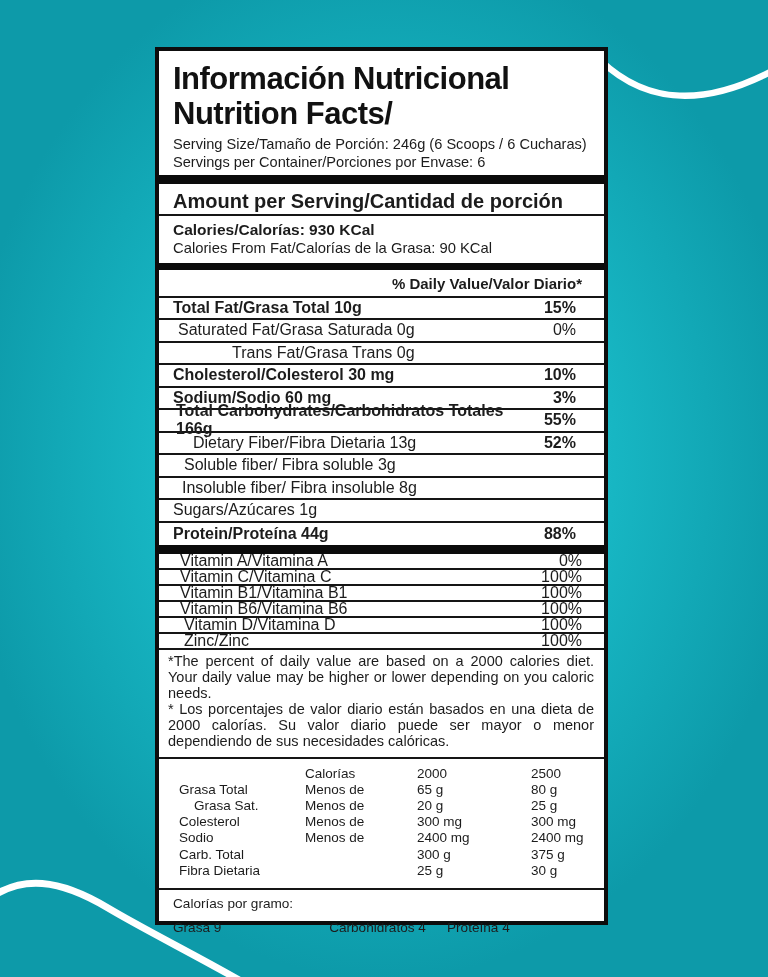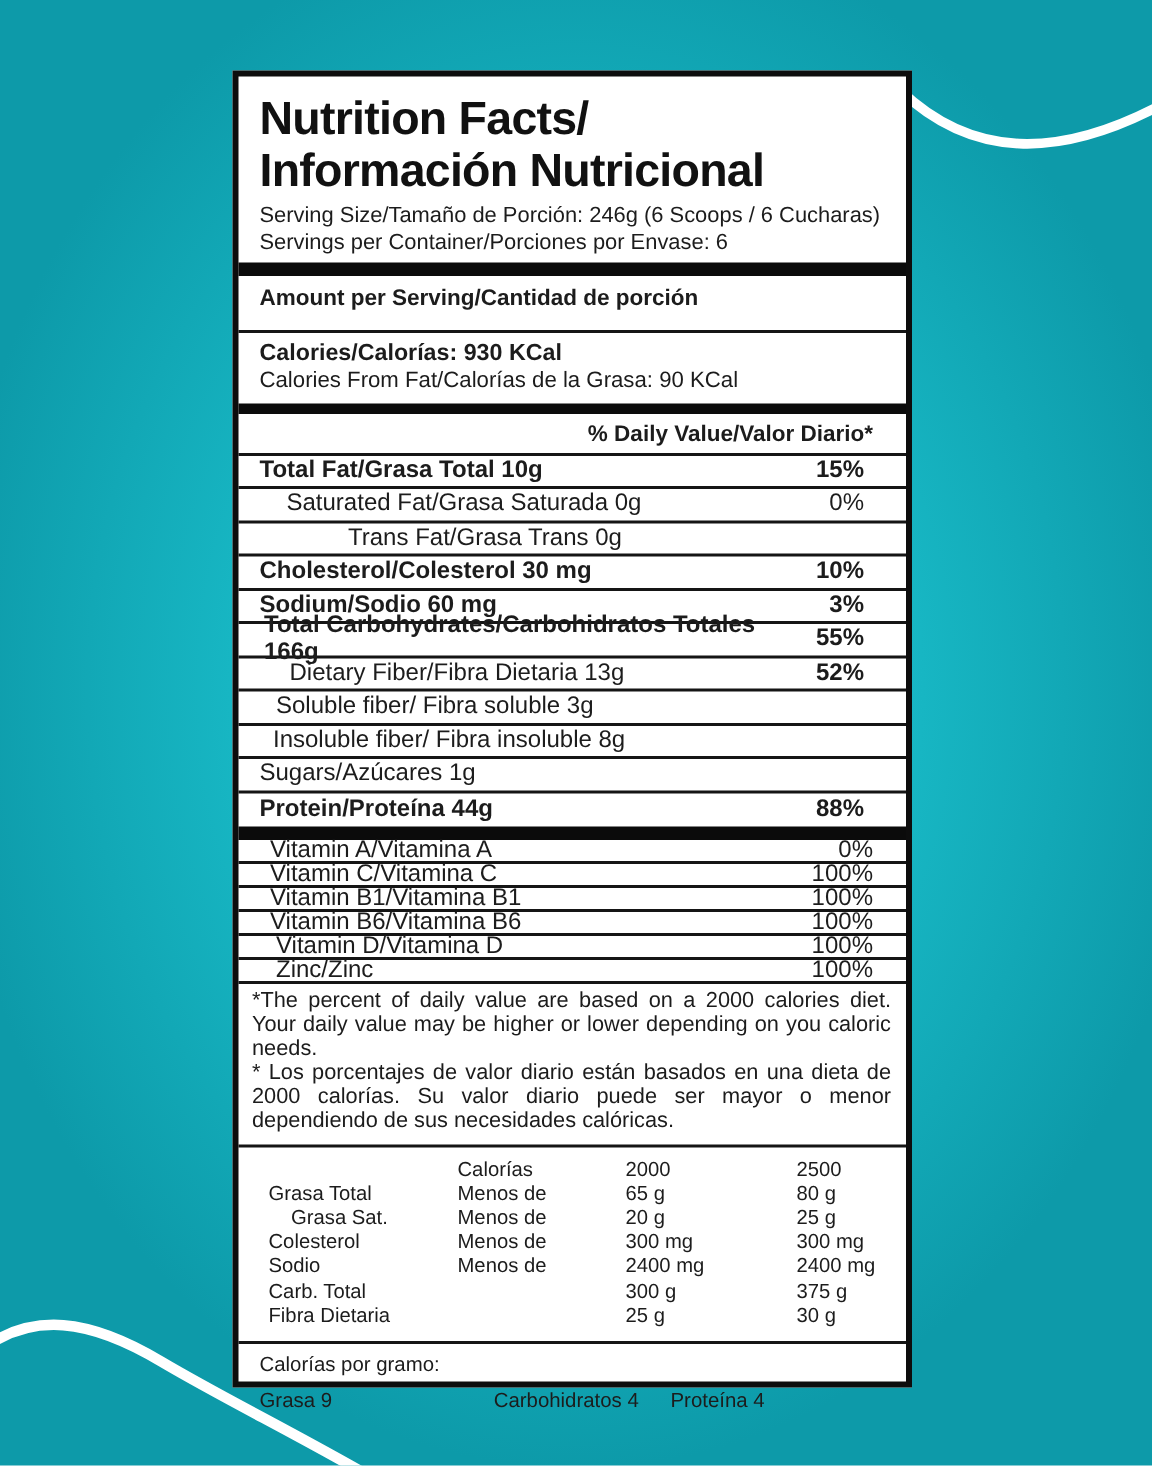--- a/index.html
+++ b/index.html
@@ -17,38 +17,38 @@
     display:flex; flex-direction:column; color:#1c1c1c;
   }
 
   .hdr { padding:10px 12px 5px 14px; }
   .title { font-size:31px; font-weight:bold; line-height:1.13; letter-spacing:-0.5px; color:#111; }
   .serving { font-size:14.6px; line-height:1.14; margin-top:5px; white-space:nowrap; }
 
   .bar  { background:#0b0b0b; flex:none; }
   .bar-a { height:9px; } .bar-b { height:7px; } .bar-c { height:9px; }
 
-  .amount { font-weight:bold; font-size:15px; padding:6px 12px 13px 14px; border-bottom:2px solid #151515; }
+  .amount { font-weight:bold; font-size:20px; padding:6px 12px 1px 14px; border-bottom:2px solid #151515; }
 
   .cal { padding:5px 12px 5px 14px; }
   .cal-main { font-weight:bold; font-size:15.5px; line-height:1.2; }
   .cal-fat  { font-size:14.8px; line-height:1.2; }
 
   .dvh { text-align:right; font-weight:bold; font-size:15px; padding:5px 22px 4px 12px; border-bottom:2px solid #151515; }
 
   .nrow, .vrow {
     display:flex; justify-content:space-between; align-items:center;
     border-bottom:2px solid #151515; font-size:16px; flex:none;
     padding-right:28px;
   }
   .nrow { height:22.5px; }
   .vrow { height:16px; padding-right:22px; }
   .b { font-weight:bold; }
   .p12 { padding-left:14px; } .p16 { padding-left:17px; } .p18 { padding-left:34px; }
-  .p22 { padding-left:23px; } .p24 { padding-left:25px; } .p30 { padding-left:32px; } .p36 { padding-left:37px;margin-left:36px; }
+  .p22 { padding-left:23px; } .p24 { padding-left:25px; } .p30 { padding-left:19px; } .p36 { padding-left:37px;margin-left:36px; }
   .vlbl { padding-left:21px; }
 
   .foot {
     padding:4px 10px 7px 9px; font-size:14.5px; line-height:15.9px;
     text-align:justify; border-bottom:2px solid #151515;
   }
 
   .ref { padding:7px 0 9px 20px; border-bottom:2px solid #151515; font-size:13.5px; line-height:16.2px; }
   .ref-row { display:grid; grid-template-columns:126px 112px 114px 1fr; }
   .ref-ind { padding-left:15px; }
@@ -64,22 +64,22 @@
 
 <svg class="decor" width="768" height="977" viewBox="0 0 768 977">
   <path d="M 600 60 C 648 106 706 106 774 70" fill="none" stroke="#ffffff" stroke-width="6.5" stroke-linecap="round"></path>
   <path d="M -10 898 C 22 876 58 878 108 908 C 152 934 202 958 260 992" fill="none" stroke="#ffffff" stroke-width="7" stroke-linecap="round"></path>
 </svg>
 
 <div class="label-box">
 
   <div class="hdr">
     <div class="title">
+      <div>Información Nutricional</div>
       <div>Nutrition Facts/</div>
-      <div>Información Nutricional</div>
     </div>
     <div class="serving">Serving Size/Tamaño de Porción: 246g (6 Scoops / 6 Cucharas)</div>
     <div class="serving" style="margin-top:1px">Servings per Container/Porciones por Envase: 6</div>
   </div>
 
   <div class="bar bar-a"></div>
 
   <div class="amount">Amount per Serving/Cantidad de porción</div>
 
   <div class="cal">

